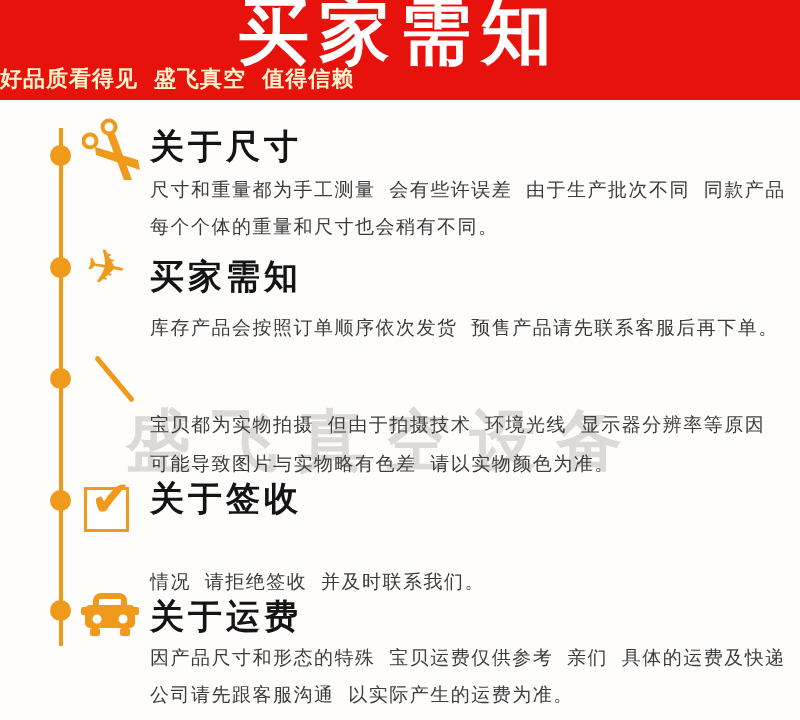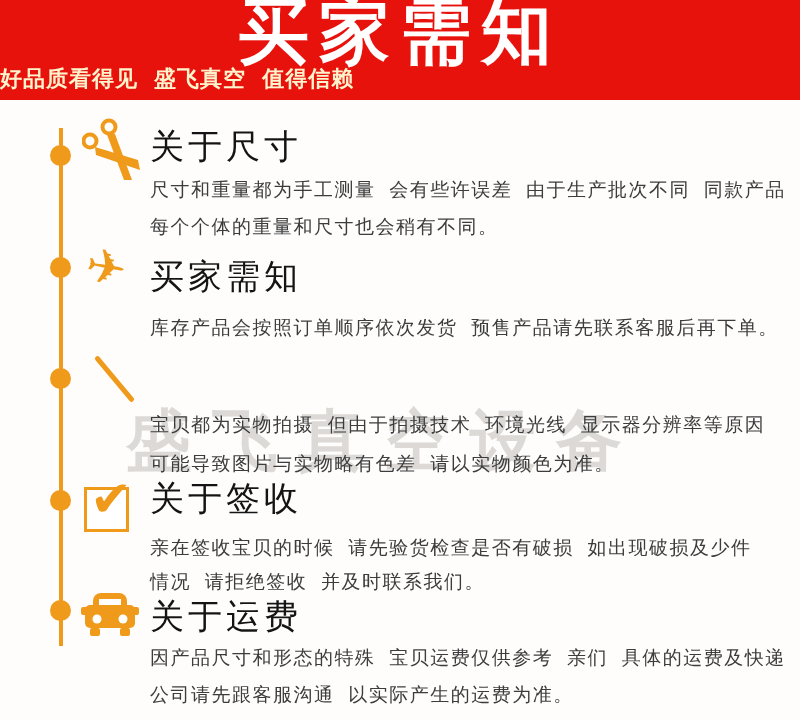--- a/index.html
+++ b/index.html
@@ -36,21 +36,21 @@
   .icon-scissors{position:absolute;left:82px;top:118px;width:62px;height:66px;}
   .icon-plane{position:absolute;left:86px;top:244px;font-size:48px;line-height:1;transform:rotate(10deg);}
   .icon-pen{position:absolute;left:112px;top:350px;width:5px;height:58px;background:var(--accent-orange);
     border-radius:3px;transform:rotate(-40deg);}
   .icon-checkbox{position:absolute;left:84px;top:487px;width:45px;height:45px;border:3px solid var(--accent-orange);
     background:#fff;box-sizing:border-box;}
   .icon-check{position:absolute;left:90px;top:474px;font-size:50px;line-height:1;font-weight:bold;}
   .icon-car{position:absolute;left:80px;top:591px;width:60px;height:47px;}
 
   
-  .sec-title{position:absolute;left:150px;font-size:34px;font-weight:normal;color:var(--title-black);
+  .sec-title{position:absolute;left:150px;font-size:34px;font-weight:bold;color:var(--title-black);
     letter-spacing:4px;z-index:3;white-space:nowrap;}
   .sec-body{position:absolute;left:150px;font-size:19px;color:var(--body-gray);letter-spacing:1.5px;
     word-spacing:7px;z-index:3;white-space:nowrap;}
   .t1{top:124px}.b1a{top:177px}.b1b{top:214px}
   .t2{top:254px}.b2a{top:315px}
   .t3{top:364px}.b3a{top:412px}.b3b{top:451px}
   .t4{top:476px}.b4a{top:535px}.b4b{top:569px}
   .t5{top:594px}.b5a{top:645px}.b5b{top:682px}
 </style>
 </head>
@@ -102,20 +102,19 @@
   <div class="sec-body b1a">尺寸和重量都为手工测量 会有些许误差 由于生产批次不同 同款产品</div>
   <div class="sec-body b1b">每个个体的重量和尺寸也会稍有不同。</div>
 
   <div class="sec-title t2">买家需知</div>
   <div class="sec-body b2a">库存产品会按照订单顺序依次发货 预售产品请先联系客服后再下单。</div>
 
   <div class="sec-body b3a">宝贝都为实物拍摄 但由于拍摄技术 环境光线 显示器分辨率等原因</div>
   <div class="sec-body b3b">可能导致图片与实物略有色差 请以实物颜色为准。</div>
 
   <div class="sec-title t4">关于签收</div>
-  <div class="sec-body b4a">亲在签收宝贝的时候 请先验货检查是否有破损 如出现破损及少件</div>
   <div class="sec-body b4b">情况 请拒绝签收 并及时联系我们。</div>
 
   <div class="sec-title t5">关于运费</div>
   <div class="sec-body b5a">因产品尺寸和形态的特殊 宝贝运费仅供参考 亲们 具体的运费及快递</div>
   <div class="sec-body b5b">公司请先跟客服沟通 以实际产生的运费为准。</div>
 
 </div>
 
 </body></html>

